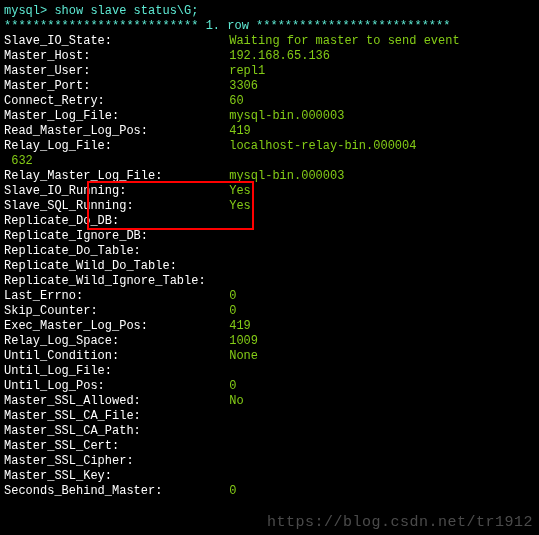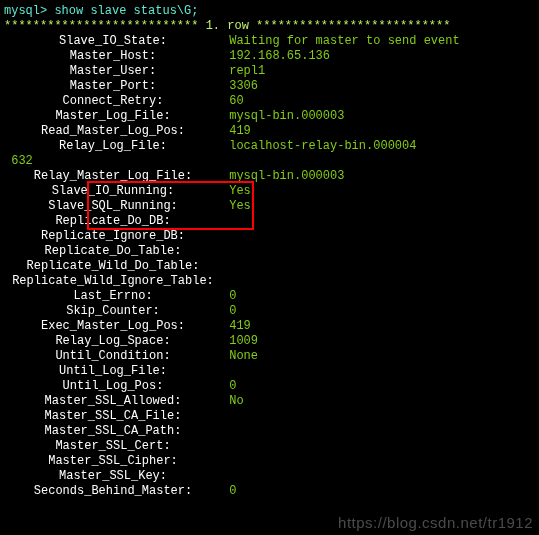--- a/index.html
+++ b/index.html
@@ -18,48 +18,48 @@
       overflow: hidden;
       position: relative;
       padding: 4px 4px;
     }
     .prompt-line {
       color: #5eead4;
       white-space: pre;
     }
     .row-header {
       white-space: pre;
-      color: #bef264;
+      color: #5eead4;
     }
     .kv-row {
       display: flex;
       white-space: pre;
     }
     .kv-label {
       display: inline-block;
       width: 218px;
-      text-align: center;
+      text-align: left;
       color: #fff;
     }
     .kv-value {
       color: #84cc16;
       padding-left: 0;
     }
     .highlight-box {
       position: absolute;
       border: 2px solid #ff0000;
       pointer-events: none;
     }
     .watermark {
       position: absolute;
       bottom: 5px;
       right: 6px;
       color: #888;
       font-size: 15px;
-      font-family: Liberation Sans, sans-serif;
+      font-family: Liberation Mono, monospace;
       opacity: 0.55;
       letter-spacing: 0.5px;
     }
   </style>
 </head>
 <body>
 
 <div class="prompt-line">mysql&gt; show slave status\G;</div>
 <div class="row-header">*************************** 1. row ***************************</div>
 <div id="rows-container">

